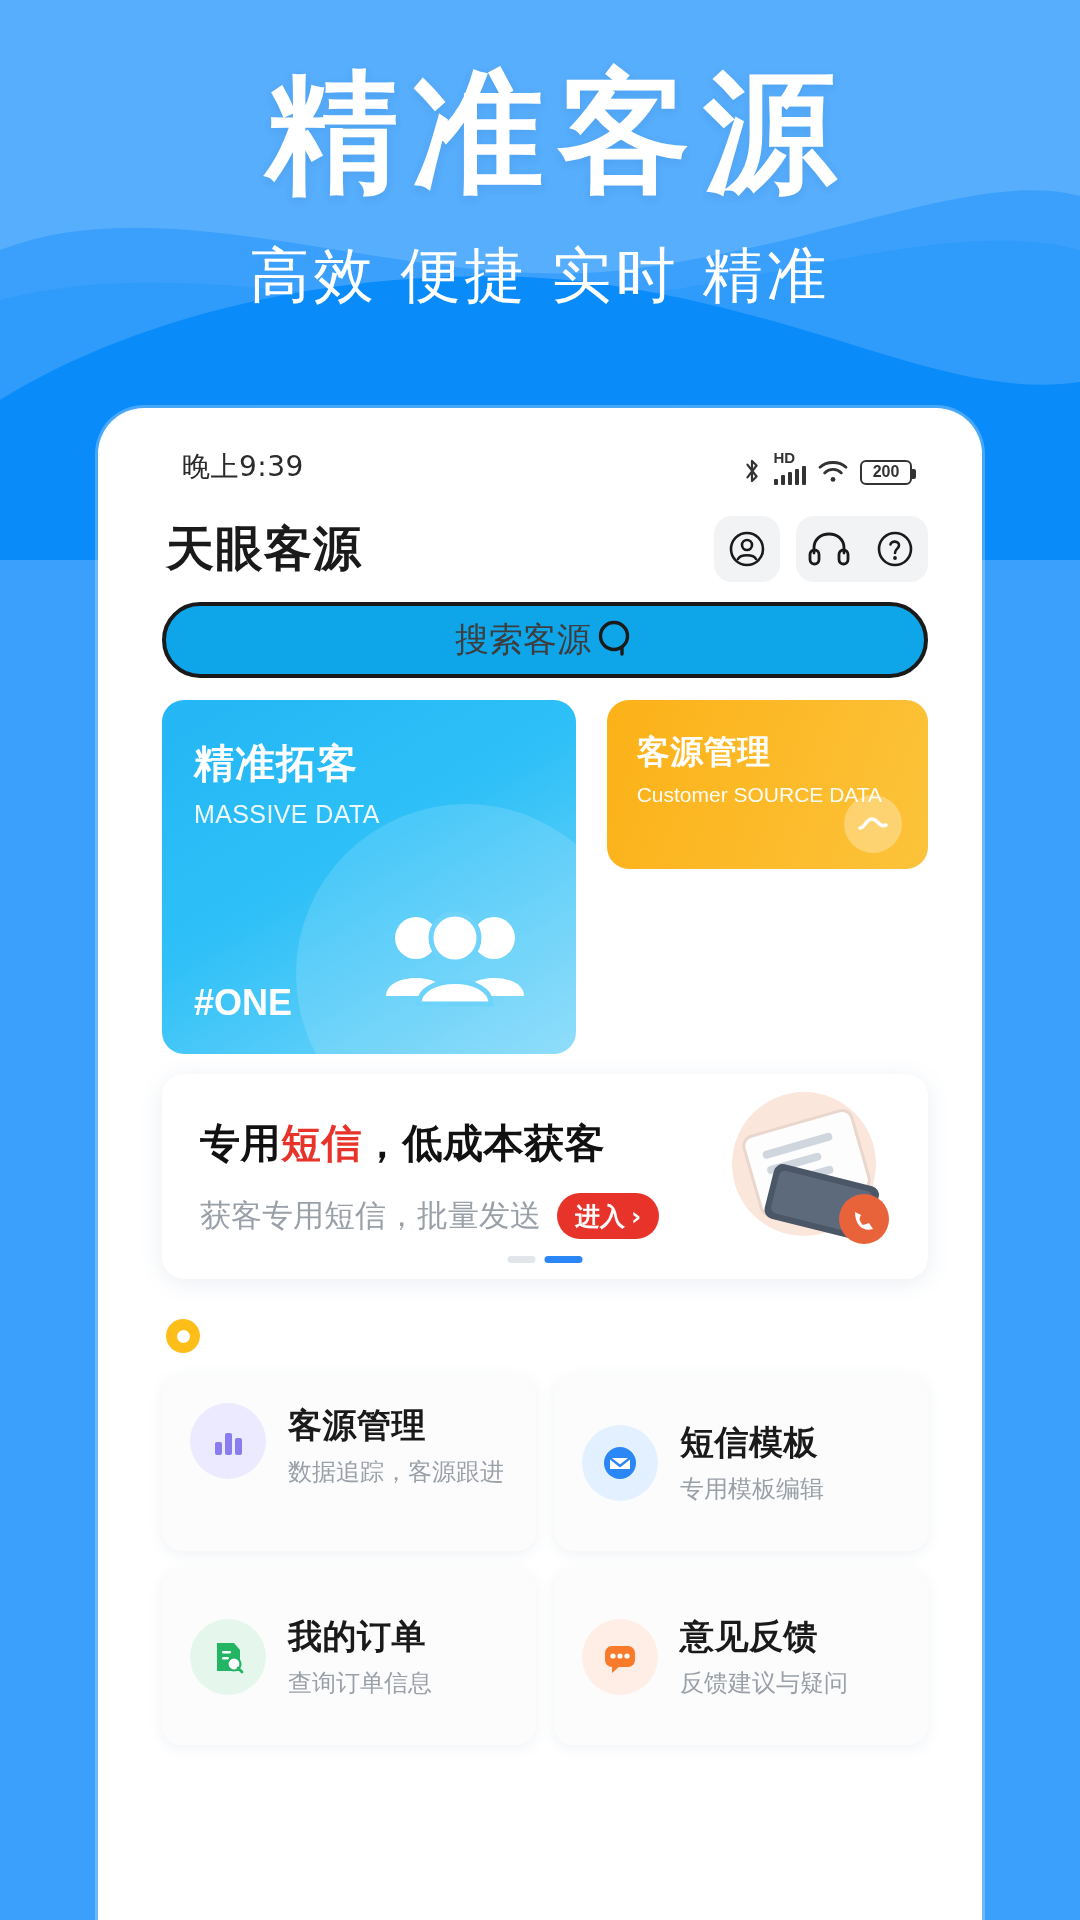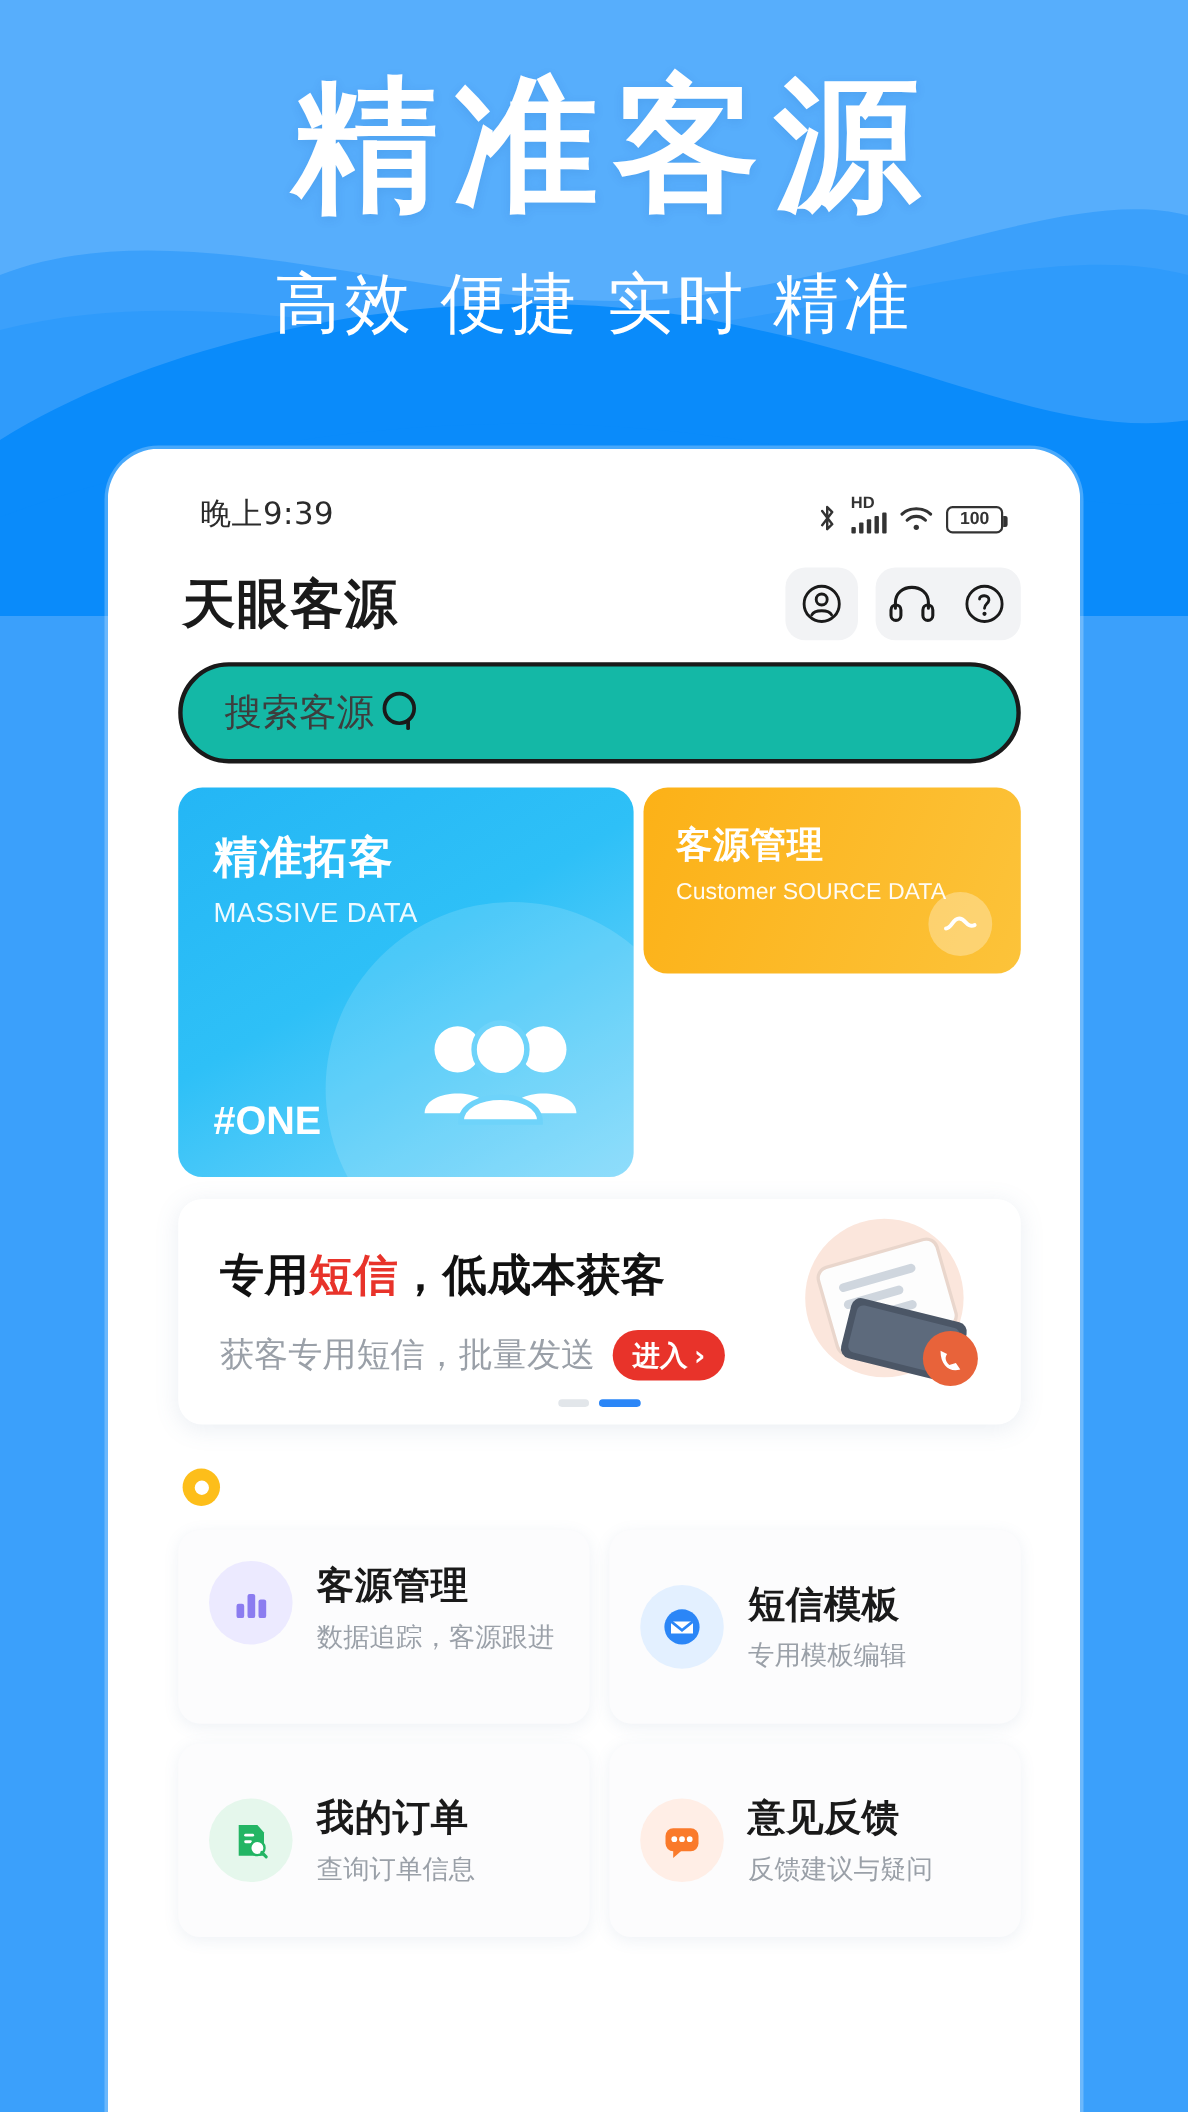--- a/index.html
+++ b/index.html
@@ -99,30 +99,30 @@
     display:flex;align-items:center;justify-content:center;
   }
   .act-group {
     display:flex;align-items:center;background:#f2f3f5;border-radius:18px;
   }
   .act-group .act { background:transparent; }
 
   
   .search-wrap { padding:6px 36px 0 36px; }
   .search {
-    height:92px;border:4px solid #1a1a1a;border-radius:46px;
-    display:flex;align-items:center;justify-content:flex-start;
-    padding:0 30px 0 38px;background:#14b8a6;
+    height:76px;border:4px solid #1a1a1a;border-radius:46px;
+    display:flex;align-items:center;justify-content:center;
+    padding:0 30px 0 38px;background:#0ea5e9;
   }
   .search-ph { font-size:34px; color:#3d3d3d;
     font-family:"DejaVu Sans","Liberation Sans",sans-serif; }
 
   
   .cards {
-    display:flex; gap:9px; padding:22px 36px 0 36px;
+    display:flex; gap:31px; padding:22px 36px 0 36px;
   }
   .card-left {
     width:54%;
     border-radius:22px;
     background:linear-gradient(150deg,#24b6f5 0%,#2ec0f7 45%,#7ed8fb 100%);
     position:relative; overflow:hidden;
     padding:36px 0 0 32px;
     height:354px;
   }
   .card-left .blob {
@@ -237,21 +237,21 @@
               <i></i>
               <i></i>
             </span>
       </div>
       <svg width="32" height="26" viewBox="0 0 34 28">
         <path d="M3 9 C10 2 24 2 31 9" fill="none" stroke="#333" stroke-width="3" stroke-linecap="round"></path>
         <path d="M8 15 C13 10 21 10 26 15" fill="none" stroke="#333" stroke-width="3" stroke-linecap="round"></path>
         <circle cx="17" cy="22" r="2.6" fill="#333"></circle>
       </svg>
       <div class="batt">
-        <span>100</span>
+        <span>200</span>
       </div>
     </div>
   </div>
 
   <div class="appbar">
     <div class="app-title">天眼客源</div>
     <div class="app-actions">
       <div class="act">
         <svg width="44" height="44" viewBox="0 0 44 44">
           <circle cx="22" cy="22" r="16" fill="none" stroke="#1a1a1a" stroke-width="2.6"></circle>

